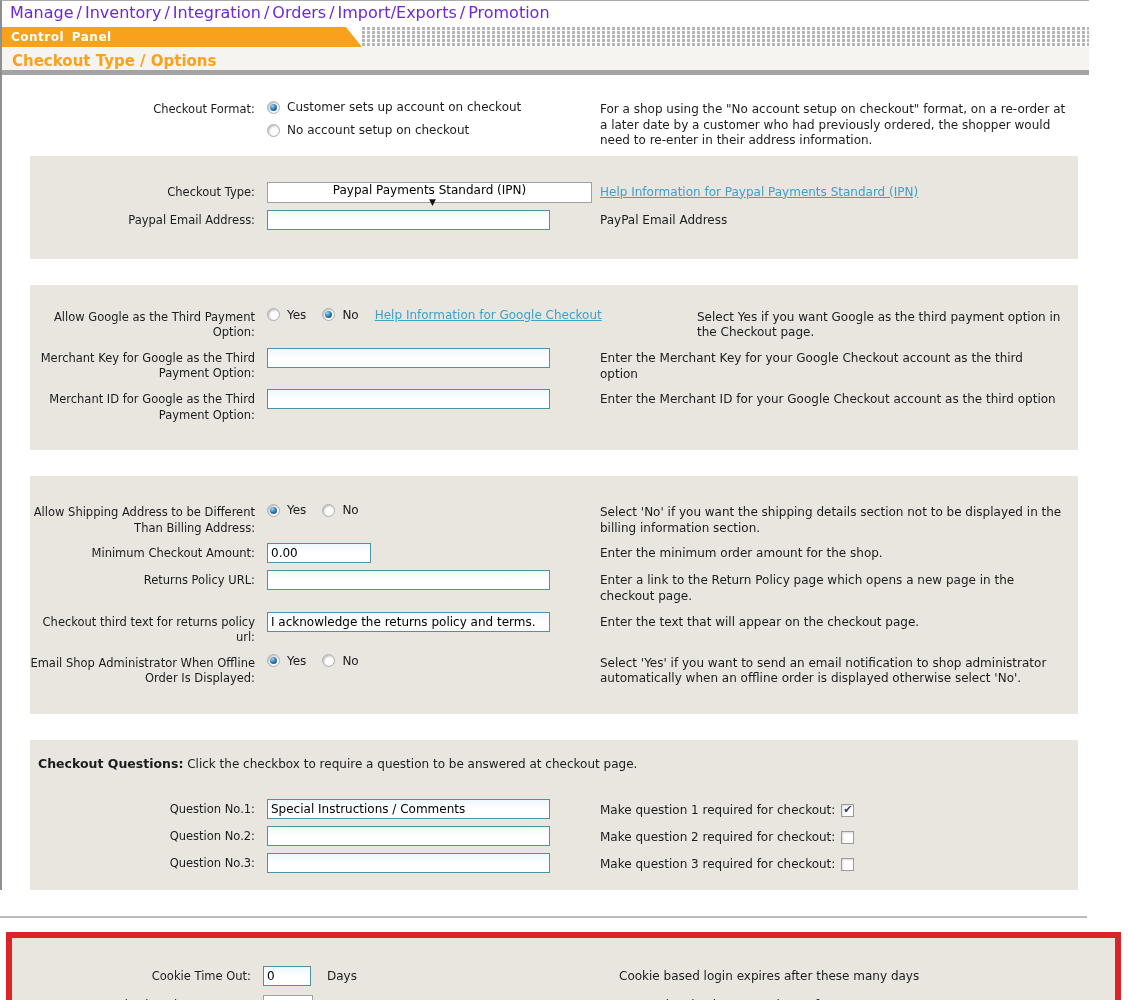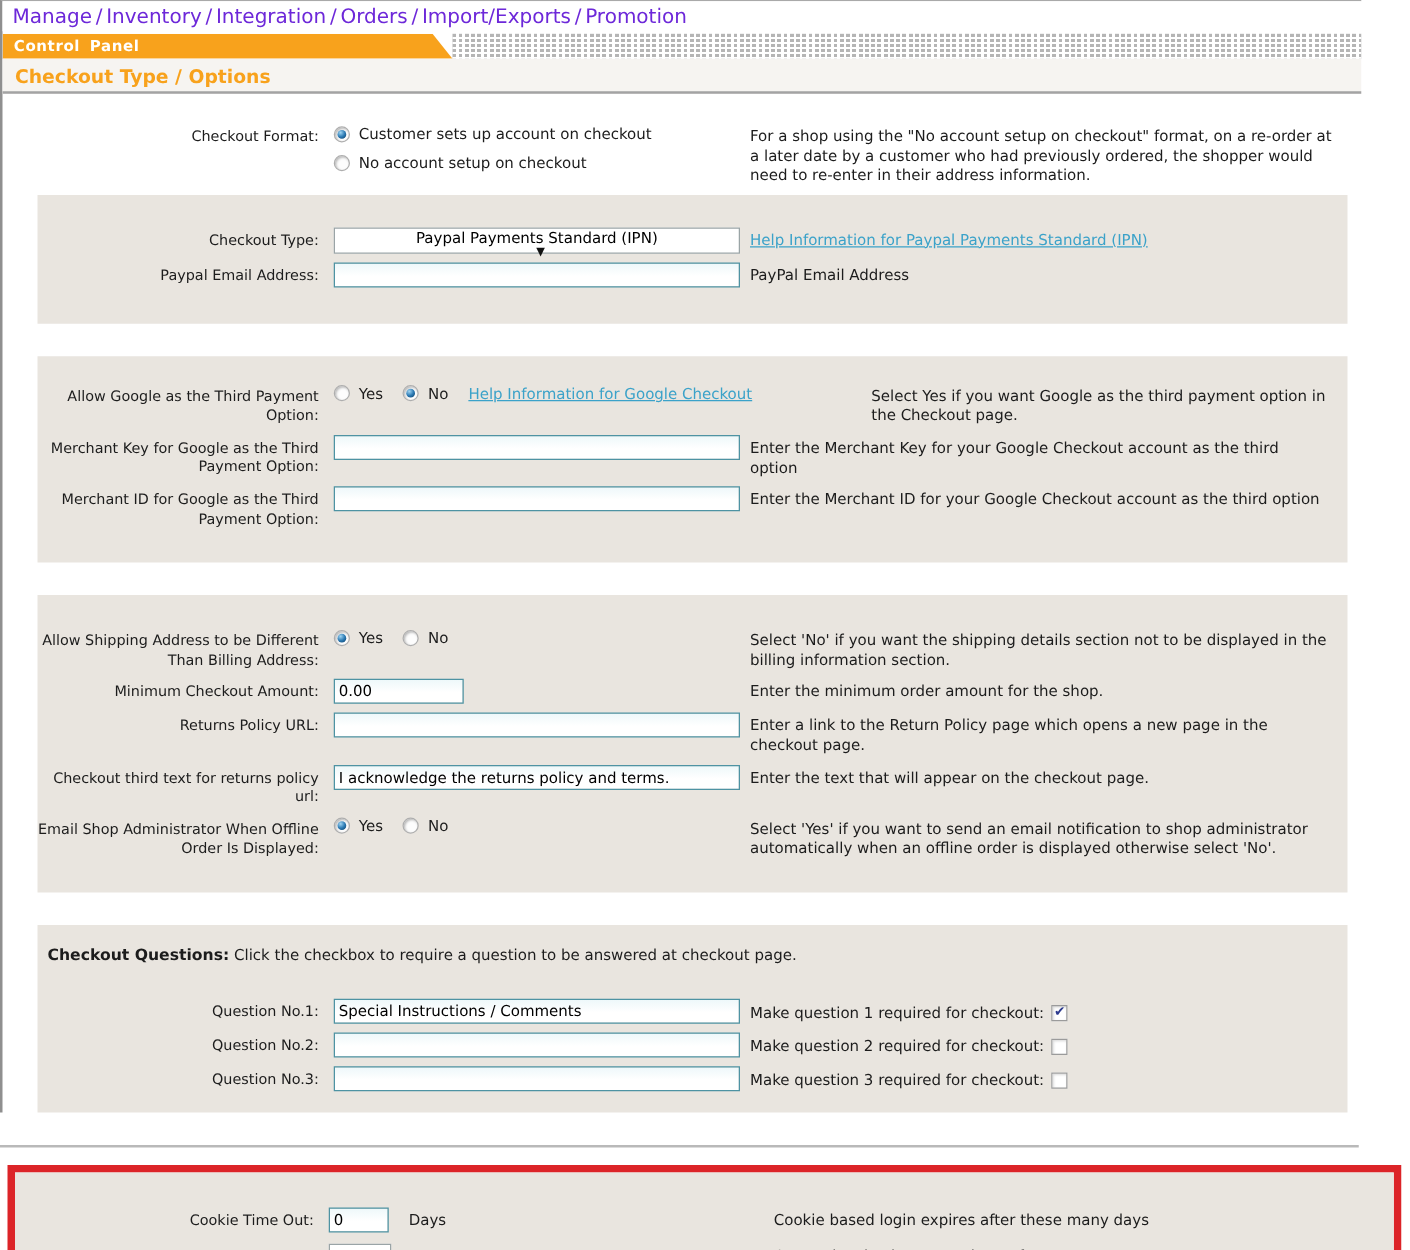--- a/index.html
+++ b/index.html
@@ -29,40 +29,40 @@
     flex:1;
     background:
       repeating-linear-gradient(to bottom, rgba(255,255,255,0) 0 3px, #fff 3px 4px),
       repeating-linear-gradient(to right, #b5b5b5 0 3px, #fff 3px 5px);
   }
 
   
   .title {
     height:28px; line-height:28px; background:#F6F4F1; color:var(--accent,#F8A21C);
     font-weight:bold; font-size:15px; padding-left:10px;
-    border-bottom:2px solid #a3a3a3; margin-bottom:24px;
+    border-bottom:5px solid #a3a3a3; margin-bottom:24px;
   }
 
   
   .row { display:flex; align-items:flex-start; margin-bottom:7px; }
   .lbl { width:237px; flex:none; text-align:right; padding-right:12px; padding-top:3px; font-size:11.5px; line-height:1.35; }
   .row-top .lbl { width:265px; }
   .ctl { width:325px; flex:none; }
   .help { flex:1; padding-left:8px; padding-right:14px; padding-top:3px; line-height:1.3; font-size:12px; }
 
   
   .section { margin:0 0 26px 28px; width:1048px; background:#E9E5DF; }
   .s1 { padding:26px 0 22px; }
   .s2 { padding:22px 0 20px; }
   .s3 { padding:26px 0 20px; }
   .s4 { padding:16px 0 10px; }
 
   
   .tinput {
-    width:325px; height:20px; border:1px solid #4E93A3; background:linear-gradient(#eef8fa,#fff 55%);
+    width:283px; height:20px; border:1px solid #4E93A3; background:linear-gradient(#eef8fa,#fff 55%);
     font-family:inherit; font-size:12px; padding:0 3px; color:#000;
   }
   .tinput.small { width:104px; }
   .tinput.tiny { width:48px; }
 
   
   .fselect {
     display:flex; align-items:center; justify-content:space-between;
     background:#fff; border:1px solid #9aa4a6; height:21px; padding:0 5px; cursor:pointer; color:#000;
   }

